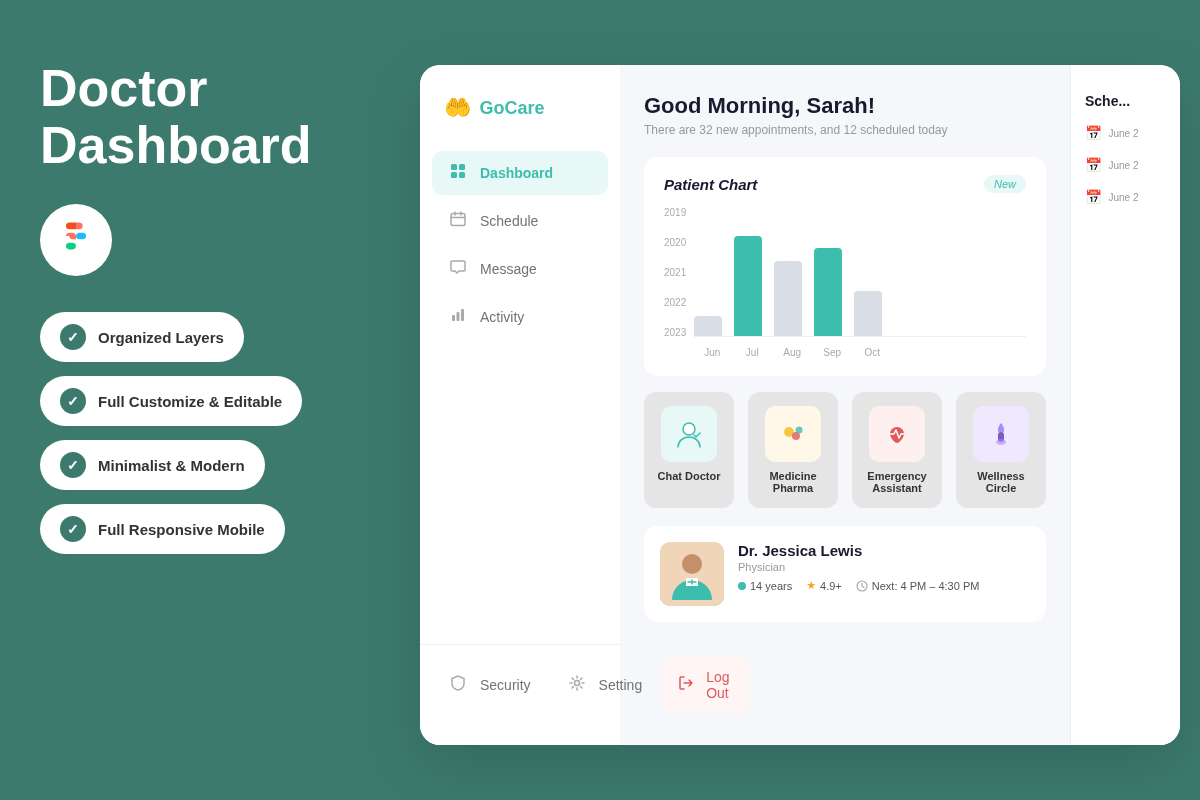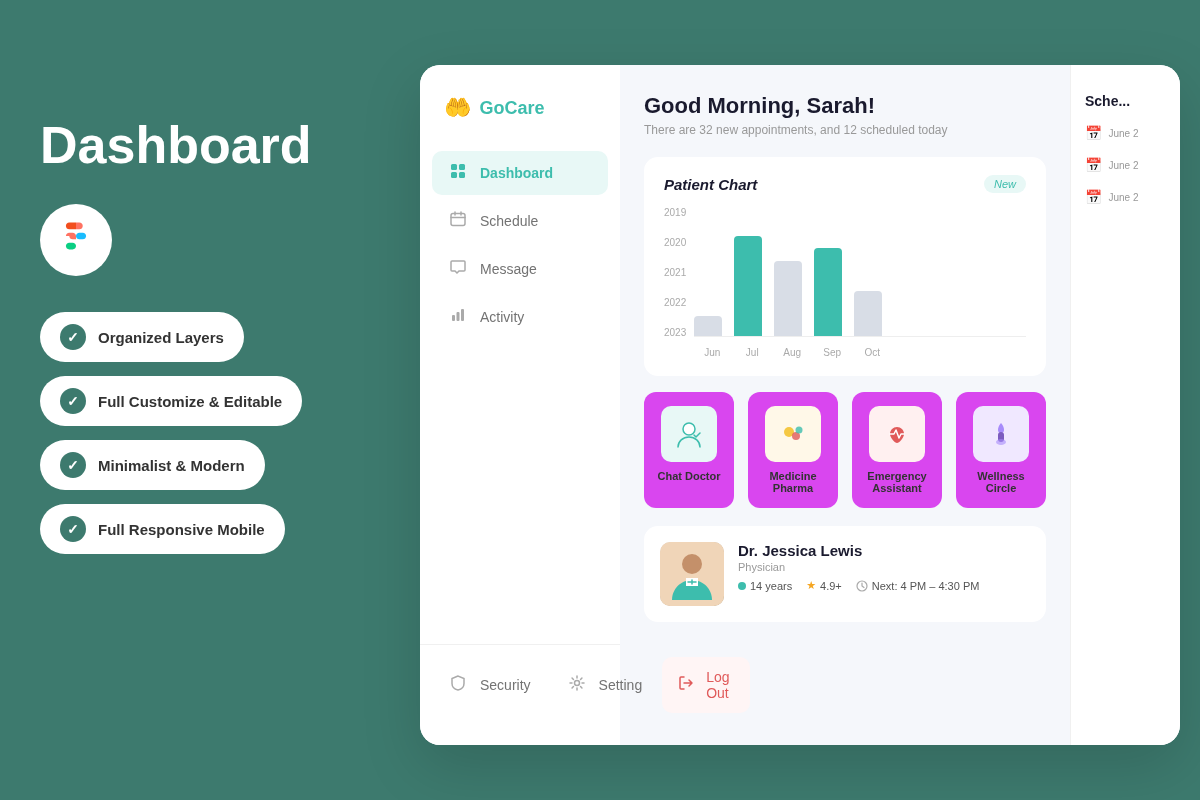--- a/index.html
+++ b/index.html
@@ -311,21 +311,21 @@
 
     
     .services-row {
       display: flex;
       gap: 14px;
       margin-bottom: 18px;
     }
 
     .service-card {
       flex: 1;
-      background: #d946ef;
+      background: #e5e5e5;
       border-radius: 12px;
       padding: 14px 10px;
       display: flex;
       flex-direction: column;
       align-items: center;
       gap: 8px;
     }
 
     .service-icon-area {
       width: 56px;
@@ -452,21 +452,21 @@
       color: #999;
     }
   </style>
 </head>
 <body>
 
 <div class="bg-overlay"></div>
 
 <div class="left-panel">
   <div class="main-title">
-    <br>
+    <span>Doctor</span><br>
     <span>Dashboard</span>
   </div>
 
   <div class="figma-badge">
     <span class="figma-icon">
       <svg width="32" height="32" viewBox="0 0 38 57" fill="none" xmlns="http://www.w3.org/2000/svg">
         <path d="M19 28.5C19 25.1863 21.6863 22.5 25 22.5H31C34.3137 22.5 37 25.1863 37 28.5C37 31.8137 34.3137 34.5 31 34.5H25C21.6863 34.5 19 31.8137 19 28.5Z" fill="#1ABCFE"></path>
         <path d="M1 46.5C1 43.1863 3.68629 40.5 7 40.5H13C16.3137 40.5 19 43.1863 19 46.5C19 49.8137 16.3137 52.5 13 52.5H7C3.68629 52.5 1 49.8137 1 46.5Z" fill="#0ACF83"></path>
         <path d="M1 28.5C1 25.1863 3.68629 22.5 7 22.5H13C16.3137 22.5 19 25.1863 19 28.5V34.5H13C9.68629 34.5 7 31.8137 7 28.5H1Z" fill="#FF7262"></path>
         <path d="M1 10.5C1 7.18629 3.68629 4.5 7 4.5H13H19V10.5V16.5H13H7C3.68629 16.5 1 13.8137 1 10.5Z" fill="#F24E1E"></path>

